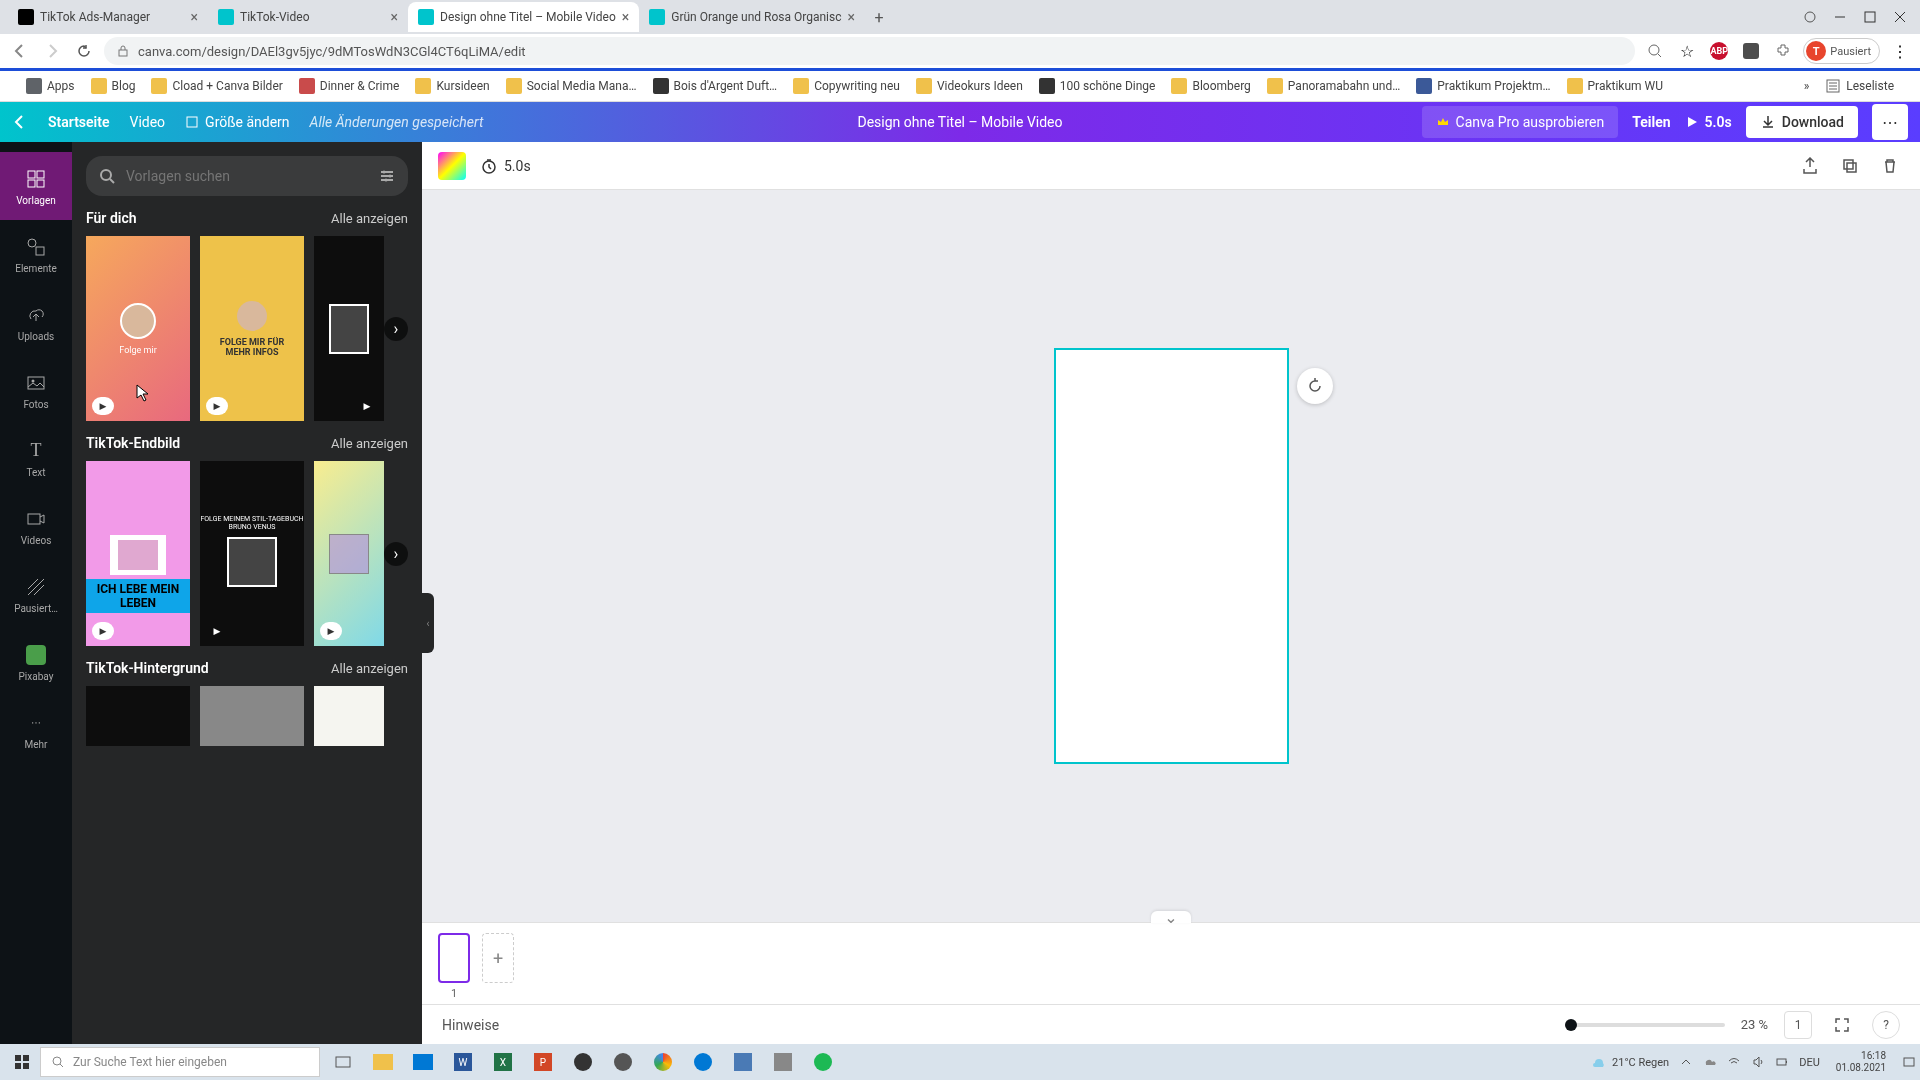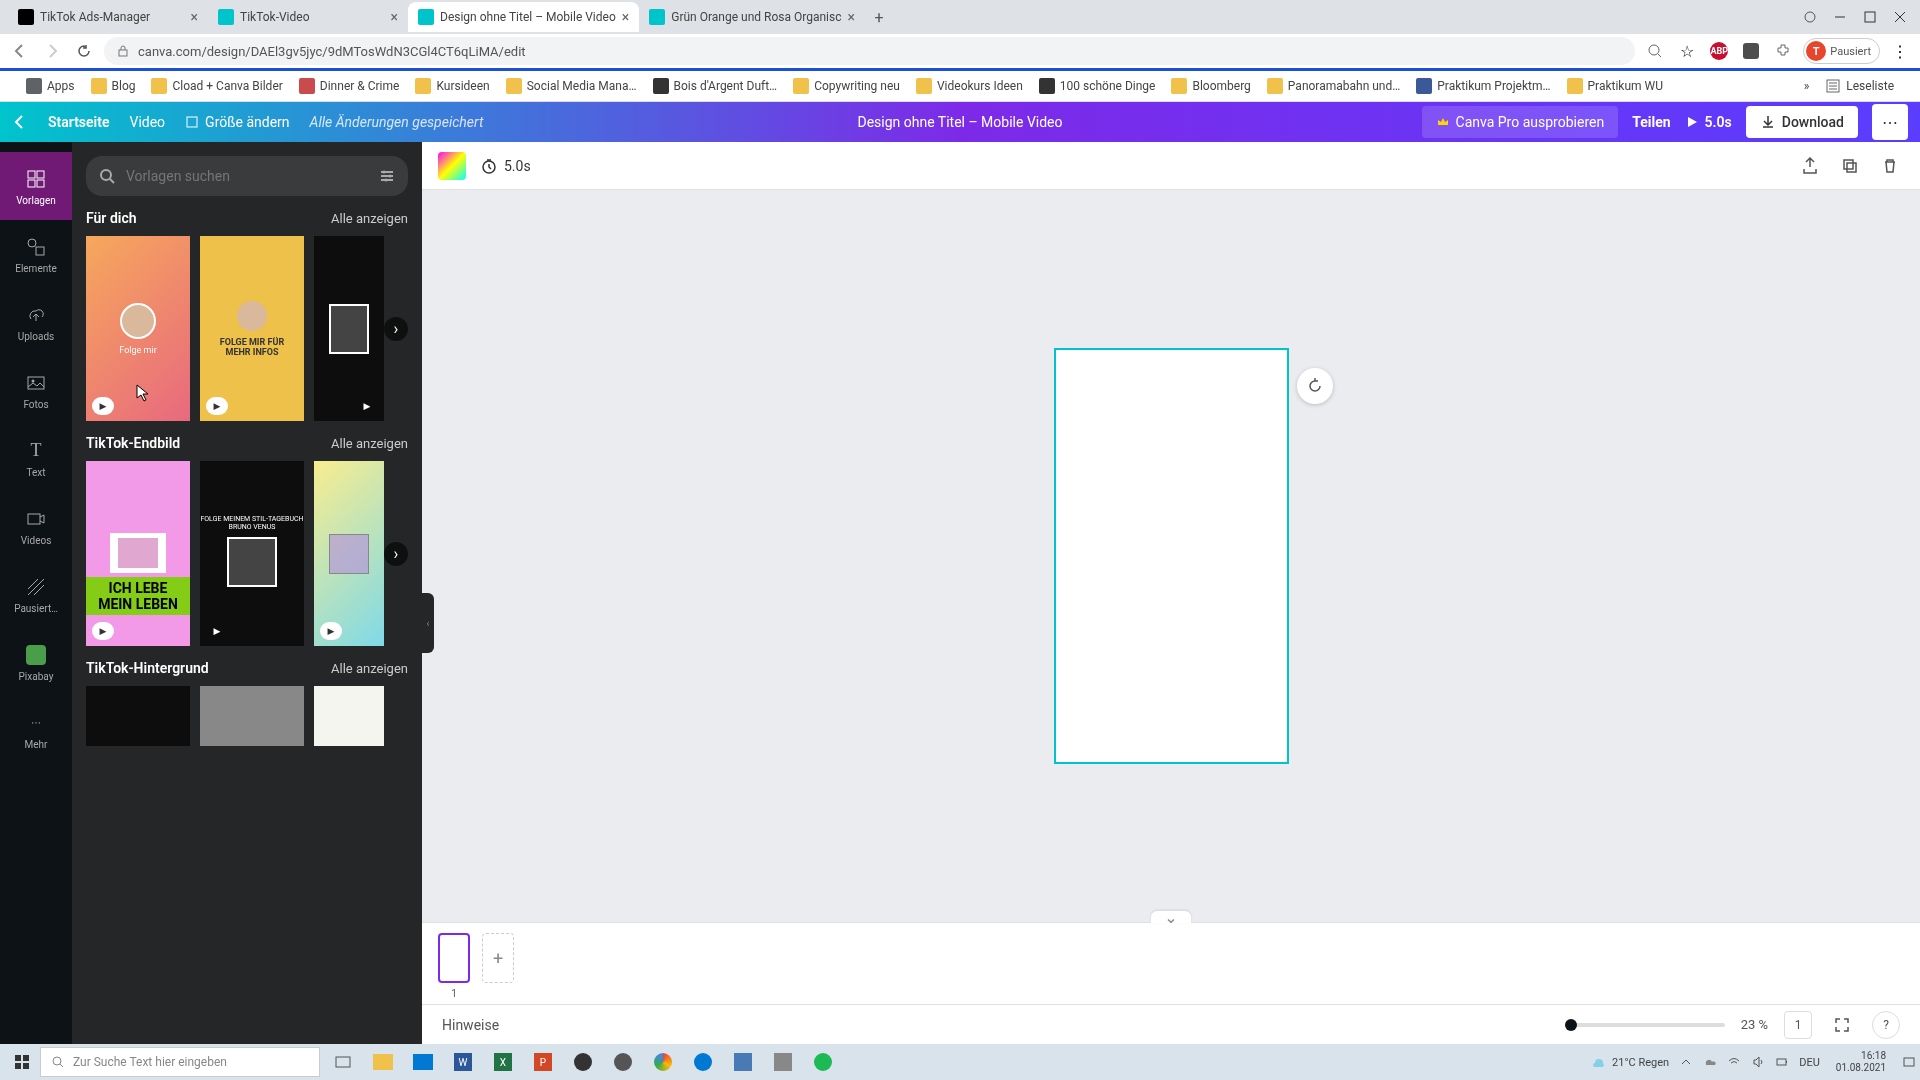--- a/index.html
+++ b/index.html
@@ -431,21 +431,21 @@
     <div class="section">
       <div class="section-head">
         <span class="section-title">TikTok-Endbild</span>
         <span class="section-all">Alle anzeigen</span>
       </div>
       <div class="template-row">
         <div class="template-card" style="background:#f29ae8">
           <div style="width:56px;height:40px;background:#fff;display:flex;align-items:center;justify-content:center;margin-top:40px">
               <div style="width:40px;height:30px;background:#e0a8d0"></div>
             </div>
-          <div style="background:#84cc16;color:#000;padding:3px 5px;margin-top:4px;font-weight:bold;font-size:14px">ICH LEBE MEIN LEBEN</div>
+          <div style="background:#0ea5e9;color:#000;padding:3px 5px;margin-top:4px;font-weight:bold;font-size:12px">ICH LEBE MEIN LEBEN</div>
           <div class="play-badge white">▶</div>
         </div>
         <div class="template-card" style="background:#0d0d0d">
           <span style="font-size:7px">FOLGE MEINEM STIL-TAGEBUCH
 BRUNO VENUS</span>
           <div style="width:50px;height:50px;border:2px solid #fff;background:#444;margin:6px 0"></div>
           <div class="play-badge" style="background:none">▶</div>
         </div>
         <div class="template-card" style="background:linear-gradient(135deg,#f9ed8f,#7fd9e8);width:70px">
           <div style="width:40px;height:40px;background:rgba(180,140,220,0.6);border:1px solid #888"></div>

